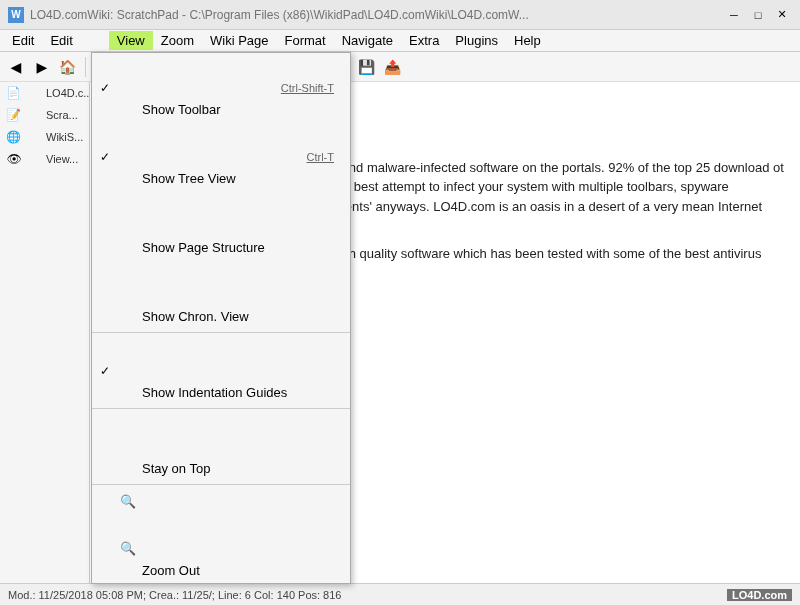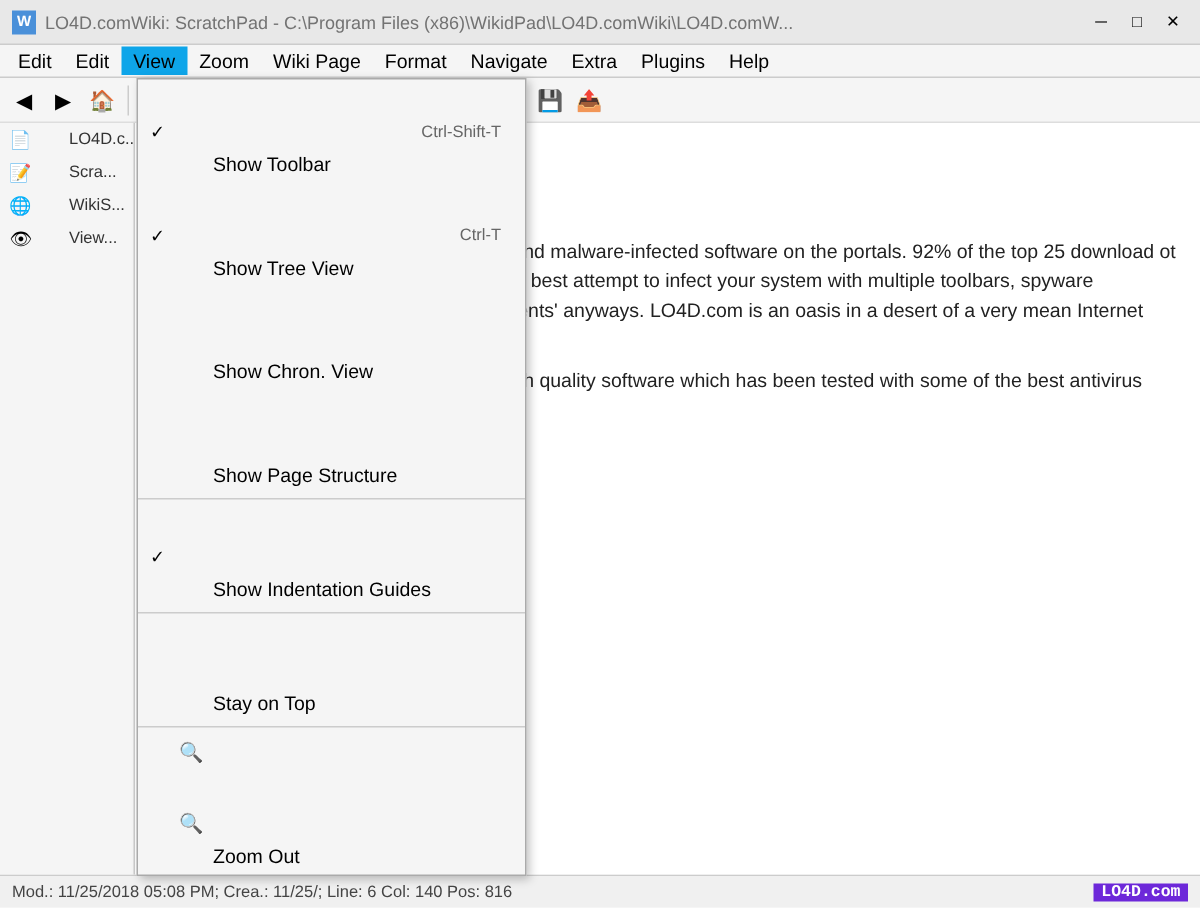--- a/index.html
+++ b/index.html
@@ -55,21 +55,21 @@
       align-items: center;
       border-bottom: 1px solid #ccc;
       padding: 0 4px;
     }
     .menu-item {
       padding: 2px 8px;
       cursor: pointer;
       font-size: 13px;
       color: #000;
     }
-    .menu-item.active { background: #0ea5e9; }
+    .menu-item.active { background: #bef264; margin-left: 28px; }
 
     
     #toolbar {
       background: #f5f5f5;
       height: 30px;
       display: flex;
       align-items: center;
       border-bottom: 1px solid #ddd;
       padding: 0 4px;
       gap: 2px;
@@ -150,26 +150,25 @@
       align-items: center;
       padding: 0 8px;
       font-size: 11px;
       color: #444;
     }
     #status-right {
       margin-left: auto;
       display: flex; align-items: center; gap: 4px;
     }
     #lo4d-logo {
-      background: #6d28d9;
+      background: #737373;
       color: white;
       padding: 0 5px;
       font-size: 11px;
       font-weight: bold;
-      font-family: Liberation Mono, monospace;
     }
     #view-dropdown {
       position: absolute;
       top: 52px;
       left: 91px;
       width: 260px;
       background: #f5f5f5;
       border: 1px solid #aaa;
       box-shadow: 2px 2px 6px rgba(0,0,0,0.25);
       z-index: 200;
@@ -187,20 +186,21 @@
       width: 14px;
       flex-shrink: 0;
       font-size: 12px;
       color: #000;
     }
     .dd-label { flex: 1; margin-top: 44px; }
     .dd-shortcut {
       font-size: 11px;
       color: #666;
       margin-left: auto;
+      text-decoration: underline;
     }
     .dd-separator {
       height: 1px;
       background: #ccc;
       margin: 3px 0;
     }
     .dd-icon {
       width: 16px; height: 16px;
       flex-shrink: 0;
       display: flex; align-items: center; justify-content: center;
@@ -293,26 +293,26 @@
     </div>
     <div class="dd-item">
       <span class="dd-check">✓</span>
       <span style="width: 16px;"></span>
       <span class="dd-label">Show Tree View</span>
       <span class="dd-shortcut">Ctrl-T</span>
     </div>
     <div class="dd-item">
       <span class="dd-check"></span>
       <span style="width: 16px;"></span>
+      <span class="dd-label">Show Page Structure</span>
+    </div>
+    <div class="dd-item">
+      <span class="dd-check"></span>
+      <span style="width: 16px;"></span>
       <span class="dd-label">Show Chron. View</span>
-    </div>
-    <div class="dd-item">
-      <span class="dd-check"></span>
-      <span style="width: 16px;"></span>
-      <span class="dd-label">Show Page Structure</span>
     </div>
     <div class="dd-separator"></div>
     <div class="dd-item">
       <span class="dd-check">✓</span>
       <span style="width: 16px;"></span>
       <span class="dd-label">Show Indentation Guides</span>
     </div>
     <div class="dd-separator"></div>
     <div class="dd-item">
       <span class="dd-check"></span>

